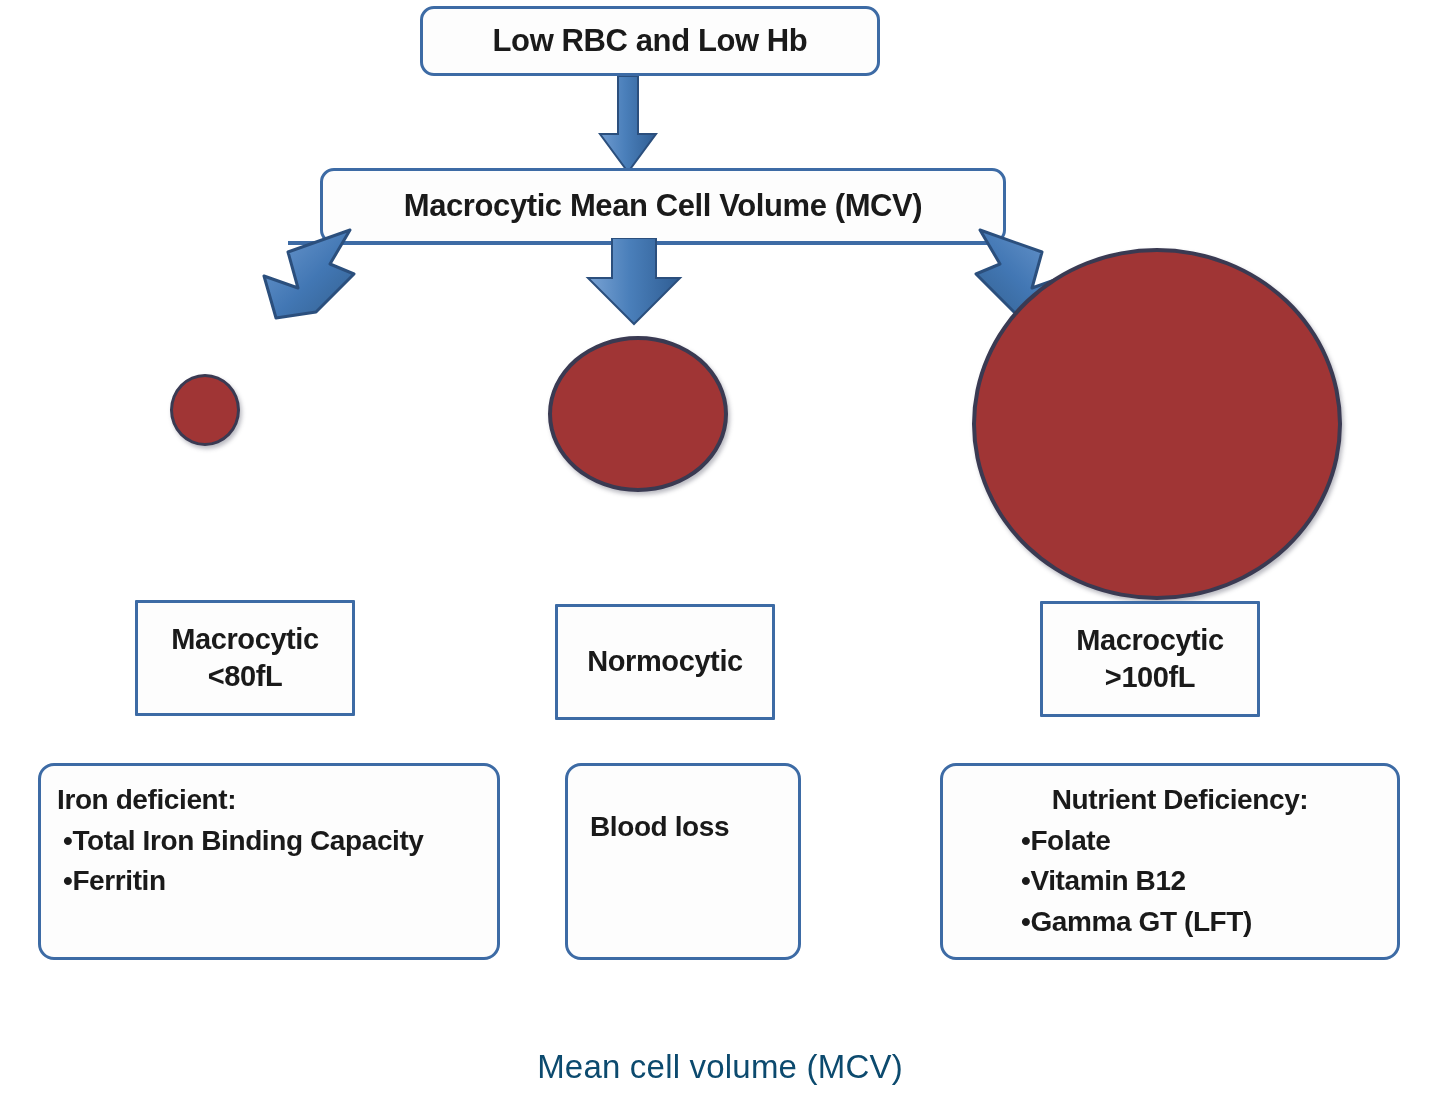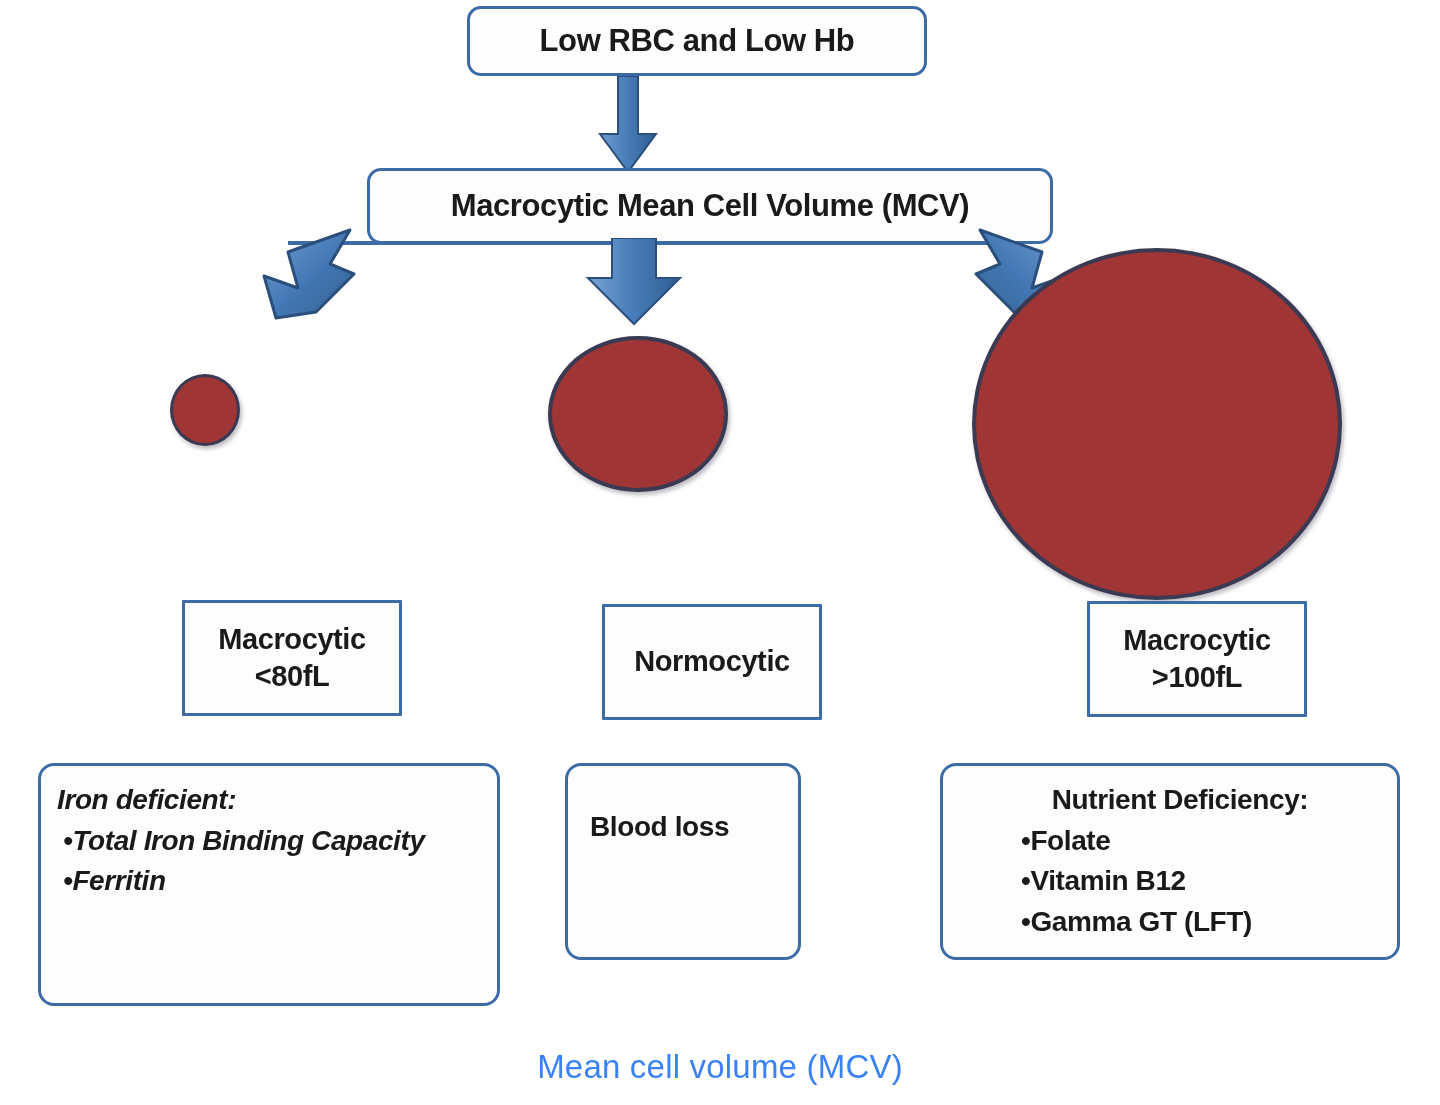--- a/index.html
+++ b/index.html
@@ -30,21 +30,21 @@
     justify-content: center;
     color: #1a1a1a;
     font-family: "Liberation Sans", sans-serif;
     font-weight: bold;
     letter-spacing: -0.4px;
   }
   .node.rounded { border-radius: 16px; }
   .node.sharp   { border-radius: 1px; border-width: 3px; }
 
   .node .line { width: 100%; }
-  .centered { text-align: center; margin-left: 47px; }
+  .centered { text-align: center; }
   .leftish  { text-align: left; }
 
   
   #node-top {
     left: 420px; top: 6px; width: 460px; height: 70px;
     font-size: 31px;
     align-items: center;
     border-radius: 14px;
   }
   #node-mcv {
@@ -64,21 +64,21 @@
   #node-normo  { left: 555px; top: 604px; }
   #node-macro  { left: 1040px; top: 601px; }
 
   .detail-box {
     font-size: 28px;
     line-height: 1.45;
     justify-content: flex-start;
     padding: 14px 16px 10px 16px;
     border-radius: 22px;
   }
-  #node-iron     { left: 38px;  top: 763px; width: 462px; height: 243px; font-style: italic; }
+  #node-iron     { left: 38px;  top: 763px; width: 462px; height: 197px; }
   #node-blood    { left: 565px; top: 763px; width: 236px; height: 197px; padding-left: 22px; padding-top: 41px;}
   #node-nutrient { left: 940px; top: 763px; width: 460px; height: 197px; }
 
   #node-nutrient .line { text-align: center; padding-left: 10px;}
   #node-nutrient .line.bullet { text-align: left; padding-left: 62px; }
 
   #node-iron .line.bullet { padding-left: 6px; }
 
   
   .rbc {
@@ -108,21 +108,21 @@
   #arrow-left   { left: 258px; top: 222px; width: 110px; height: 100px; }
   #arrow-right  { left: 962px; top: 222px; width: 110px; height: 100px; }
 
   
   #caption {
     position: absolute;
     left: 0; top: 1048px; width: 1440px;
     text-align: center;
     font-family: "Liberation Sans", sans-serif;
     font-size: 33px;
-    color: #3b82f6;
+    color: #0c4a6e;
     letter-spacing: 0.2px;
   }
 </style>
 </head>
 <body>
 
 <div id="canvas">
 
   <div class="node rounded centered" id="node-top">
     <div class="line">Low RBC and Low Hb</div>

